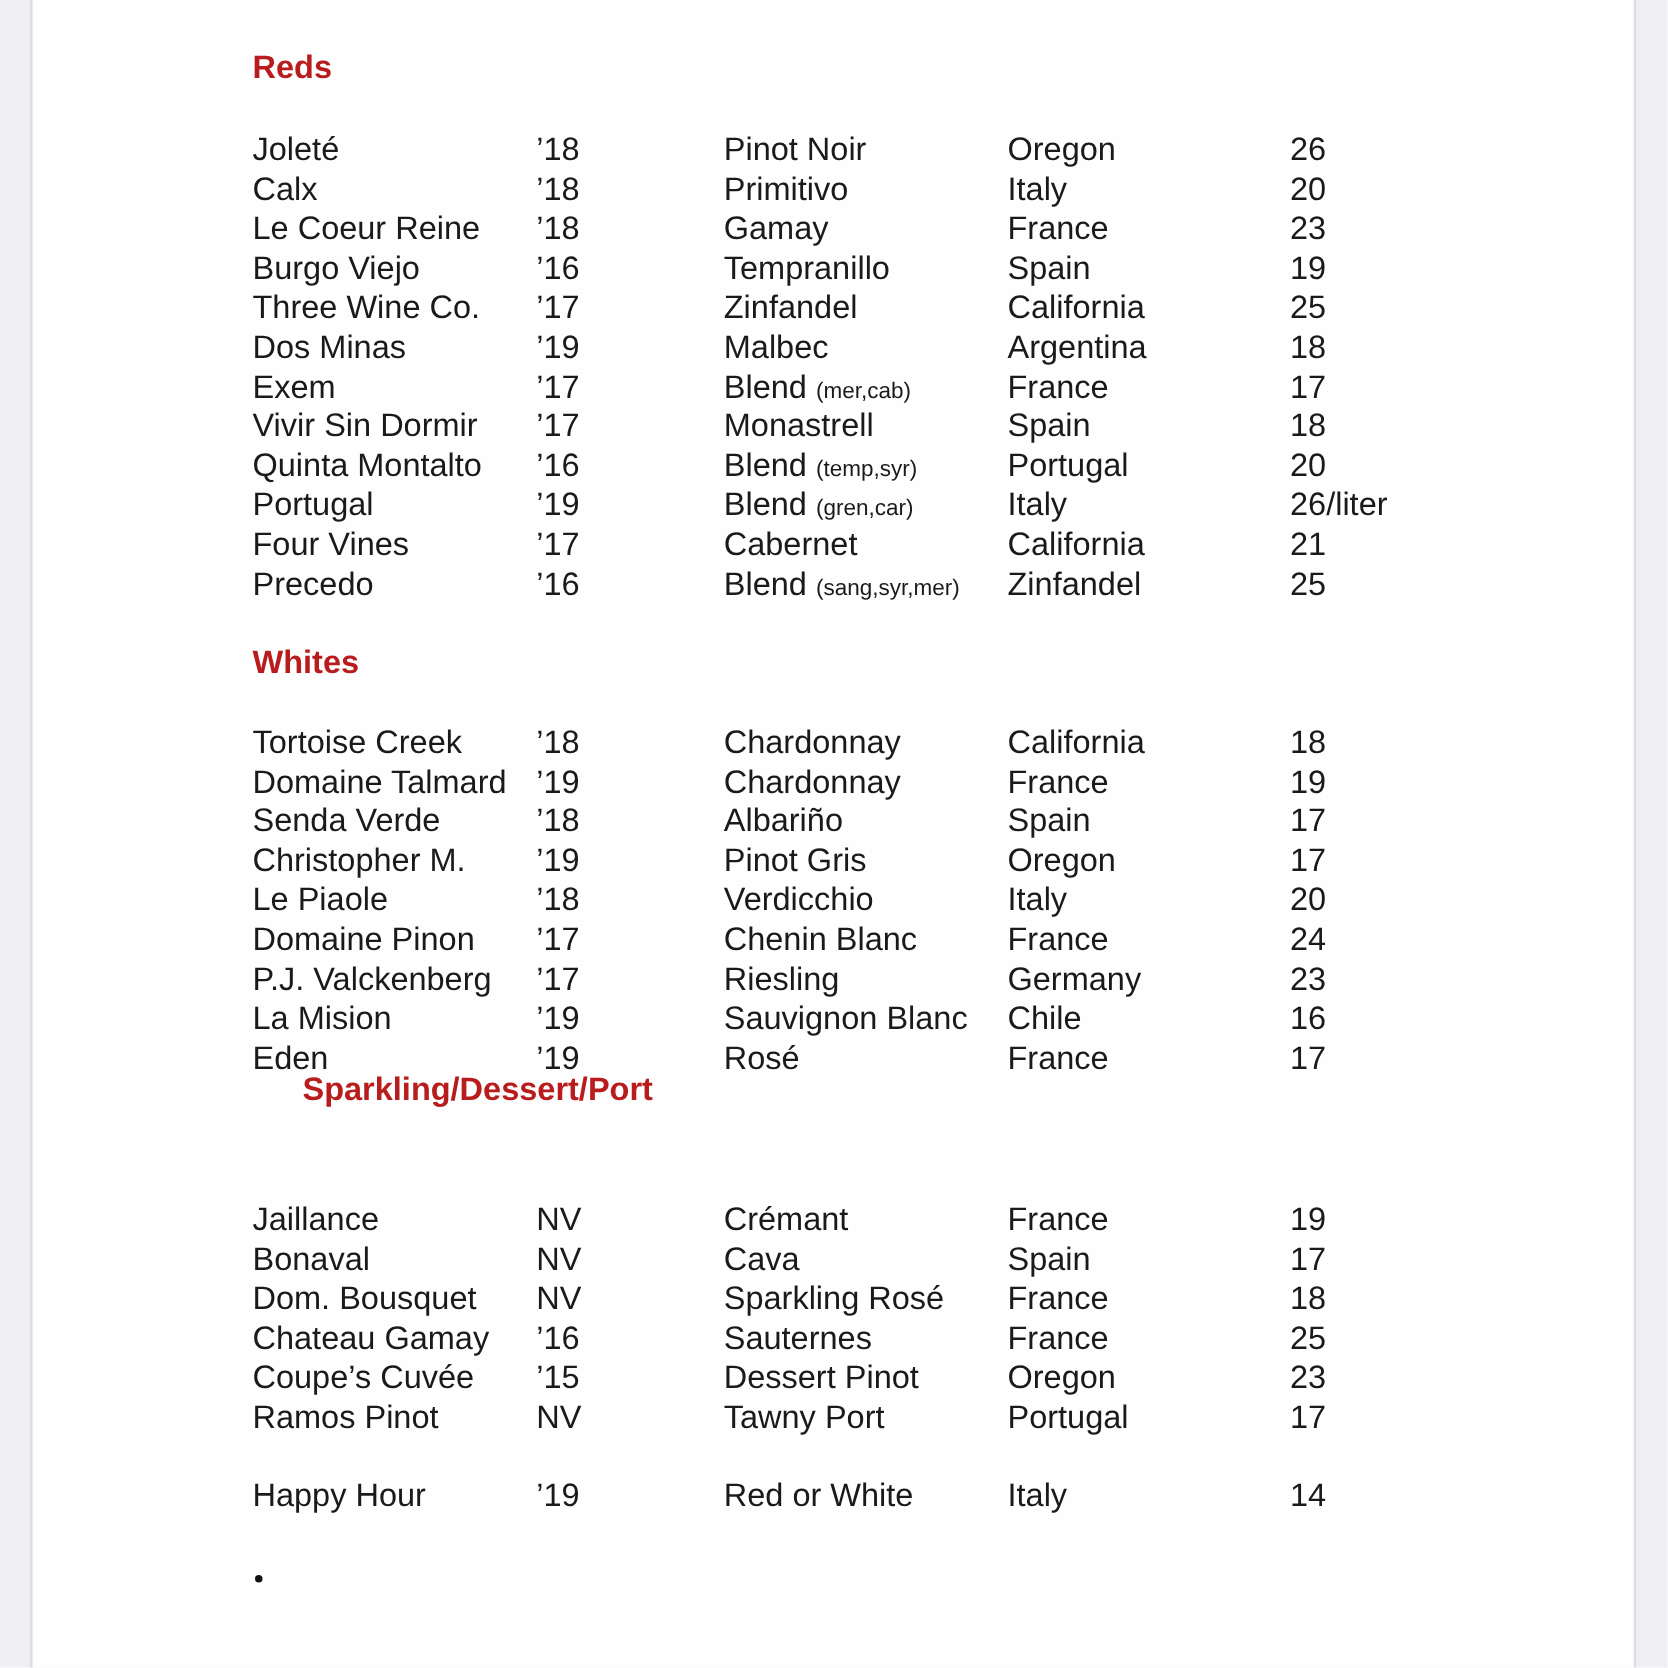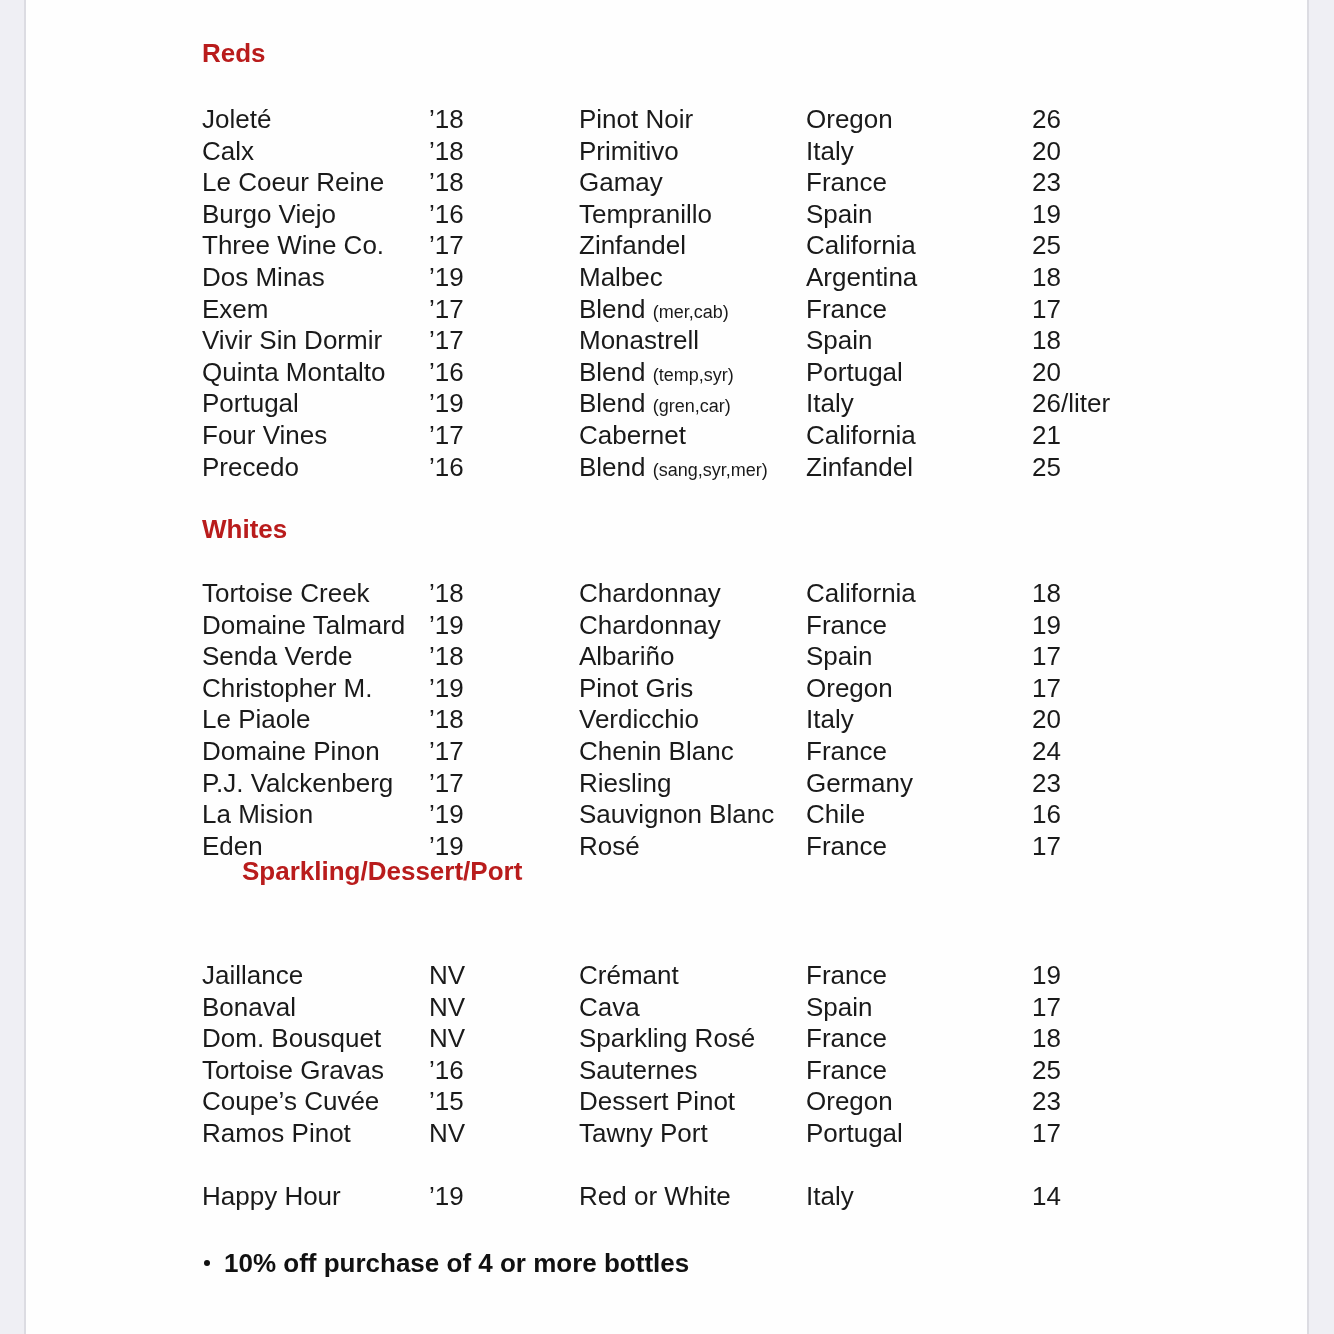--- a/index.html
+++ b/index.html
@@ -203,21 +203,21 @@
         <span class="c c-price"><span>17</span></span>
       </div>
       <div class="row" style="top: 1023.2px;">
         <span class="c c-name"><span>Dom. Bousquet</span></span>
         <span class="c c-year"><span>NV</span></span>
         <span class="c c-var"><span>Sparkling Rosé</span> <span class="note"></span></span>
         <span class="c c-reg"><span>France</span></span>
         <span class="c c-price"><span>18</span></span>
       </div>
       <div class="row" style="top: 1054.8px;">
-        <span class="c c-name"><span>Tortoise Gravas</span></span>
+        <span class="c c-name"><span>Chateau Gamay</span></span>
         <span class="c c-year"><span>’16</span></span>
         <span class="c c-var"><span>Sauternes</span> <span class="note"></span></span>
         <span class="c c-reg"><span>France</span></span>
         <span class="c c-price"><span>25</span></span>
       </div>
       <div class="row" style="top: 1086.4px;">
         <span class="c c-name"><span>Coupe’s Cuvée</span></span>
         <span class="c c-year"><span>’15</span></span>
         <span class="c c-var"><span>Dessert Pinot</span> <span class="note"></span></span>
         <span class="c c-reg"><span>Oregon</span></span>
@@ -233,15 +233,15 @@
       <div class="row" style="top: 1181px;">
         <span class="c c-name"><span>Happy Hour</span></span>
         <span class="c c-year"><span>’19</span></span>
         <span class="c c-var"><span>Red or White</span> <span class="note"></span></span>
         <span class="c c-reg"><span>Italy</span></span>
         <span class="c c-price"><span>14</span></span>
       </div>
     </div>
 
   <div class="bullets">
-    <div class="bullet"><span class="dot"></span><span>10% off purchase of 4 or more bottles</span></div>
+    <div class="bullet"><span class="dot"></span></div>
   </div>
 </div>
 
 </body></html>

